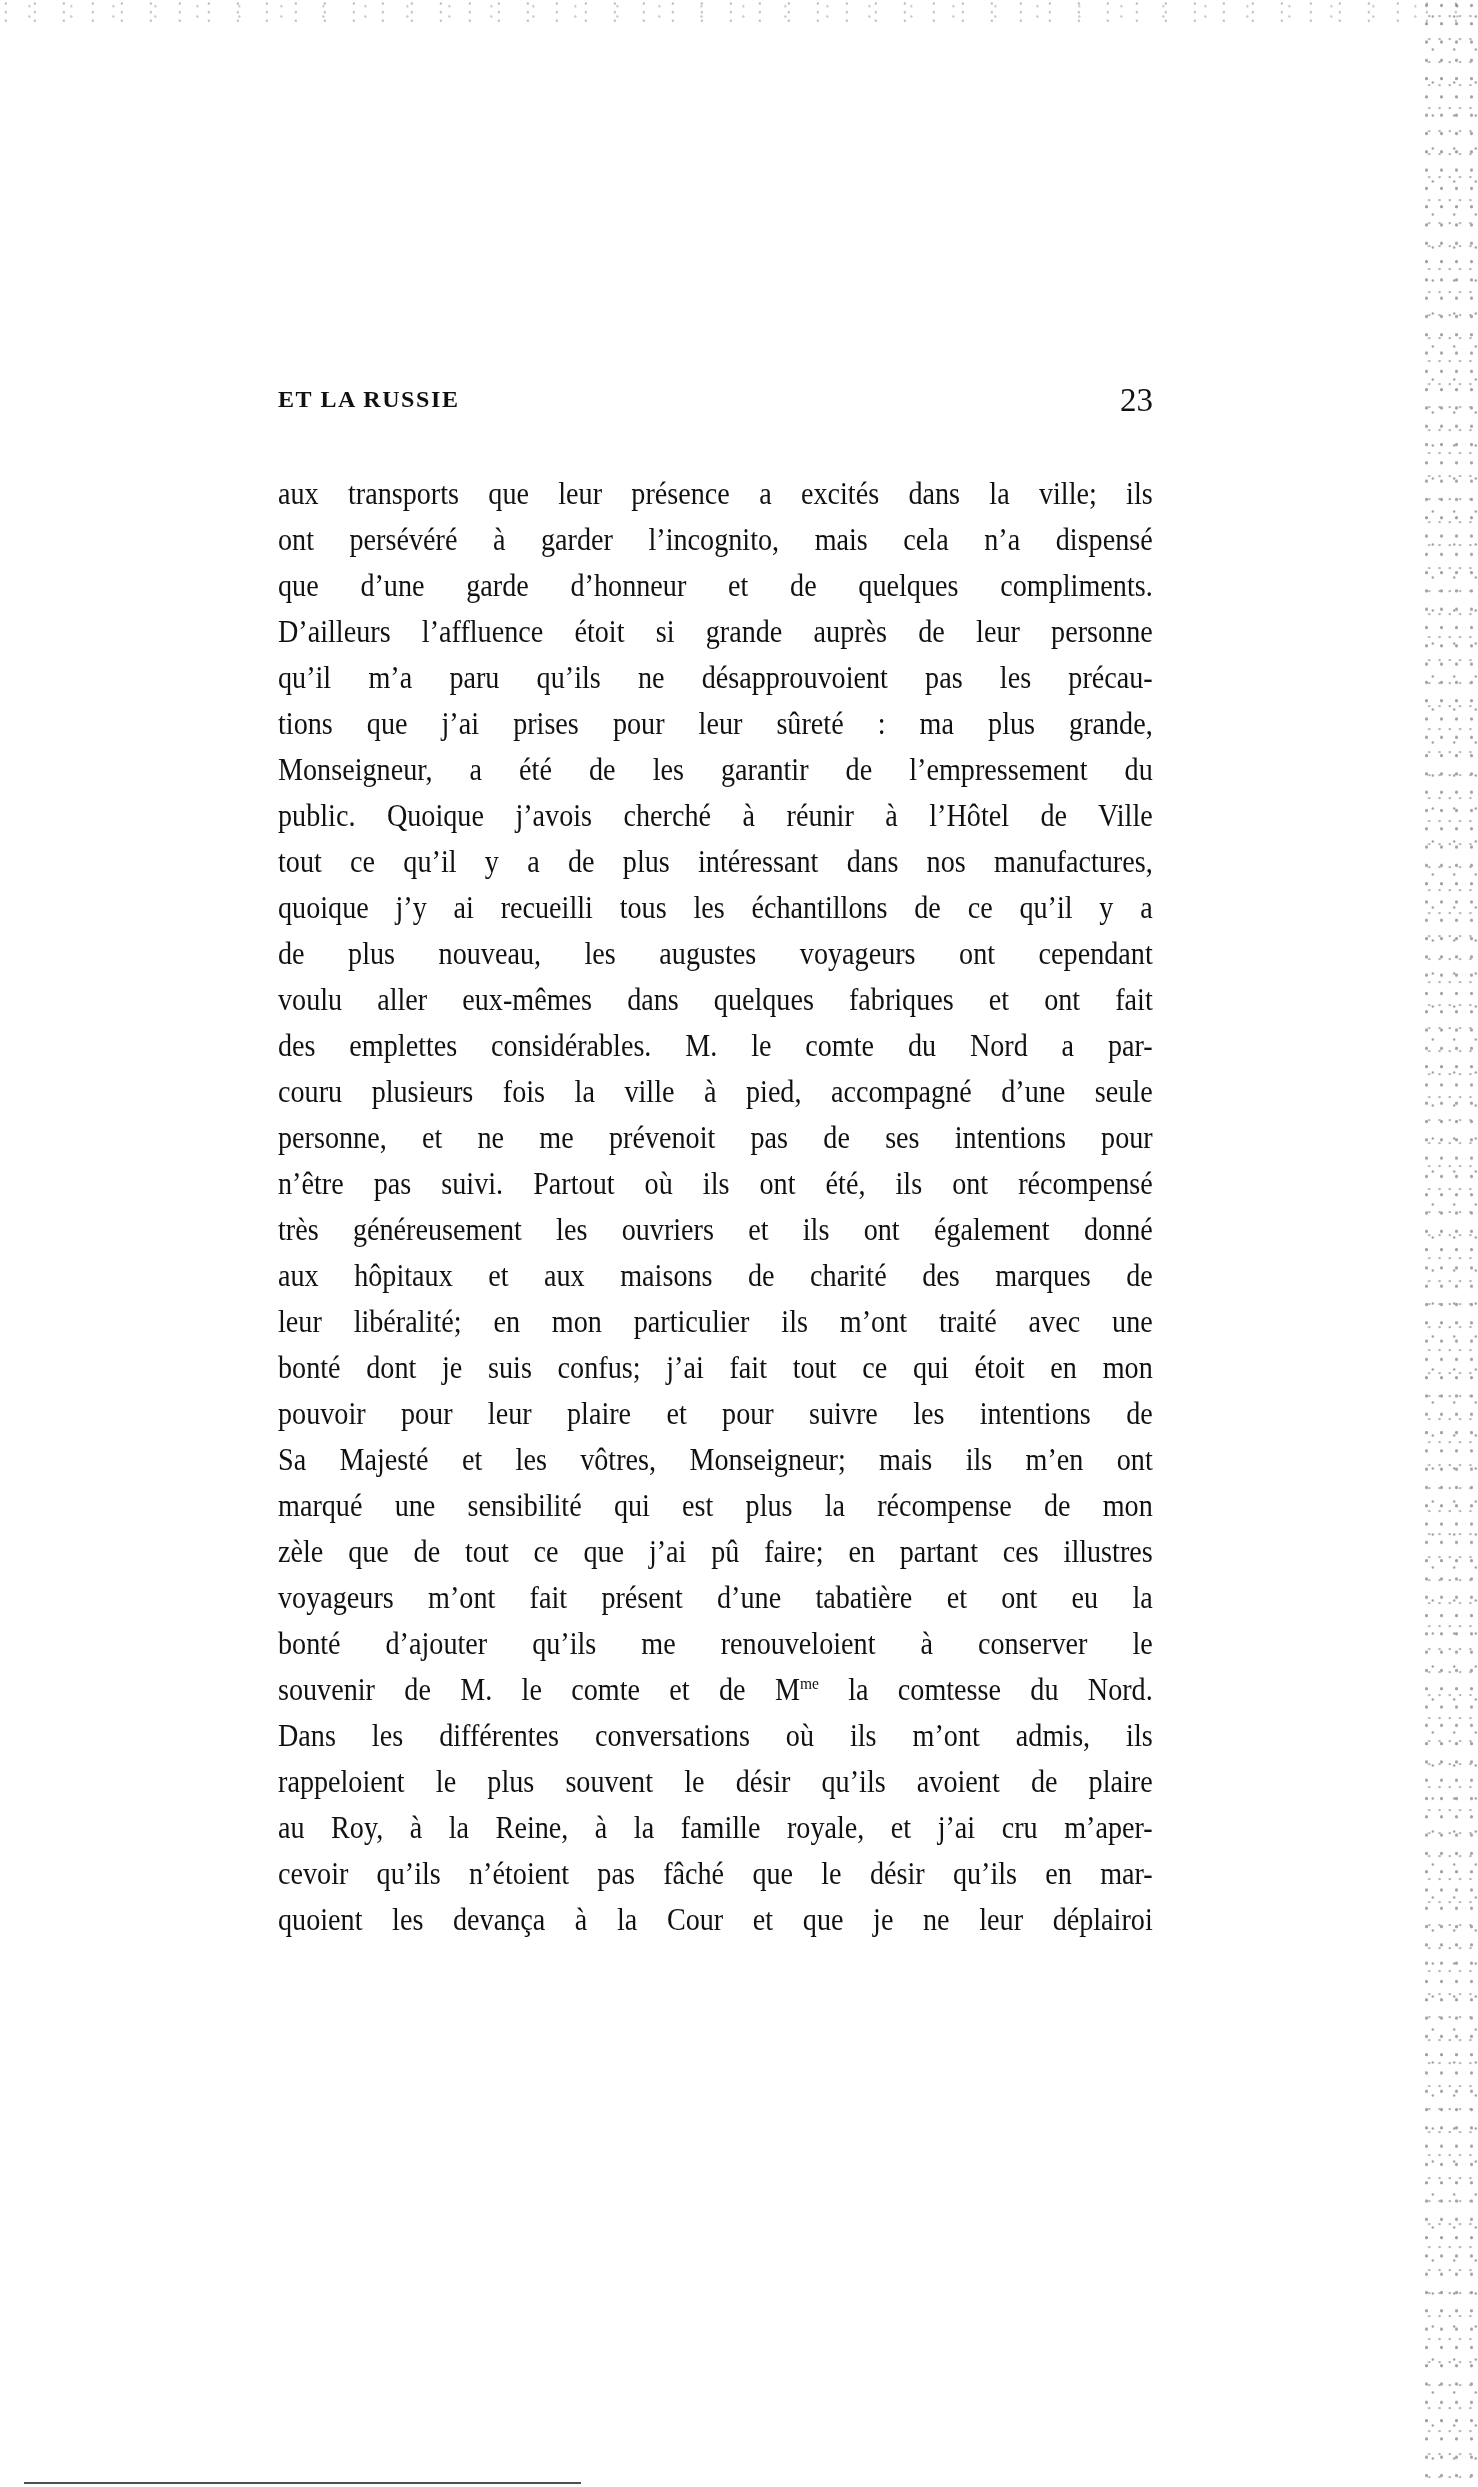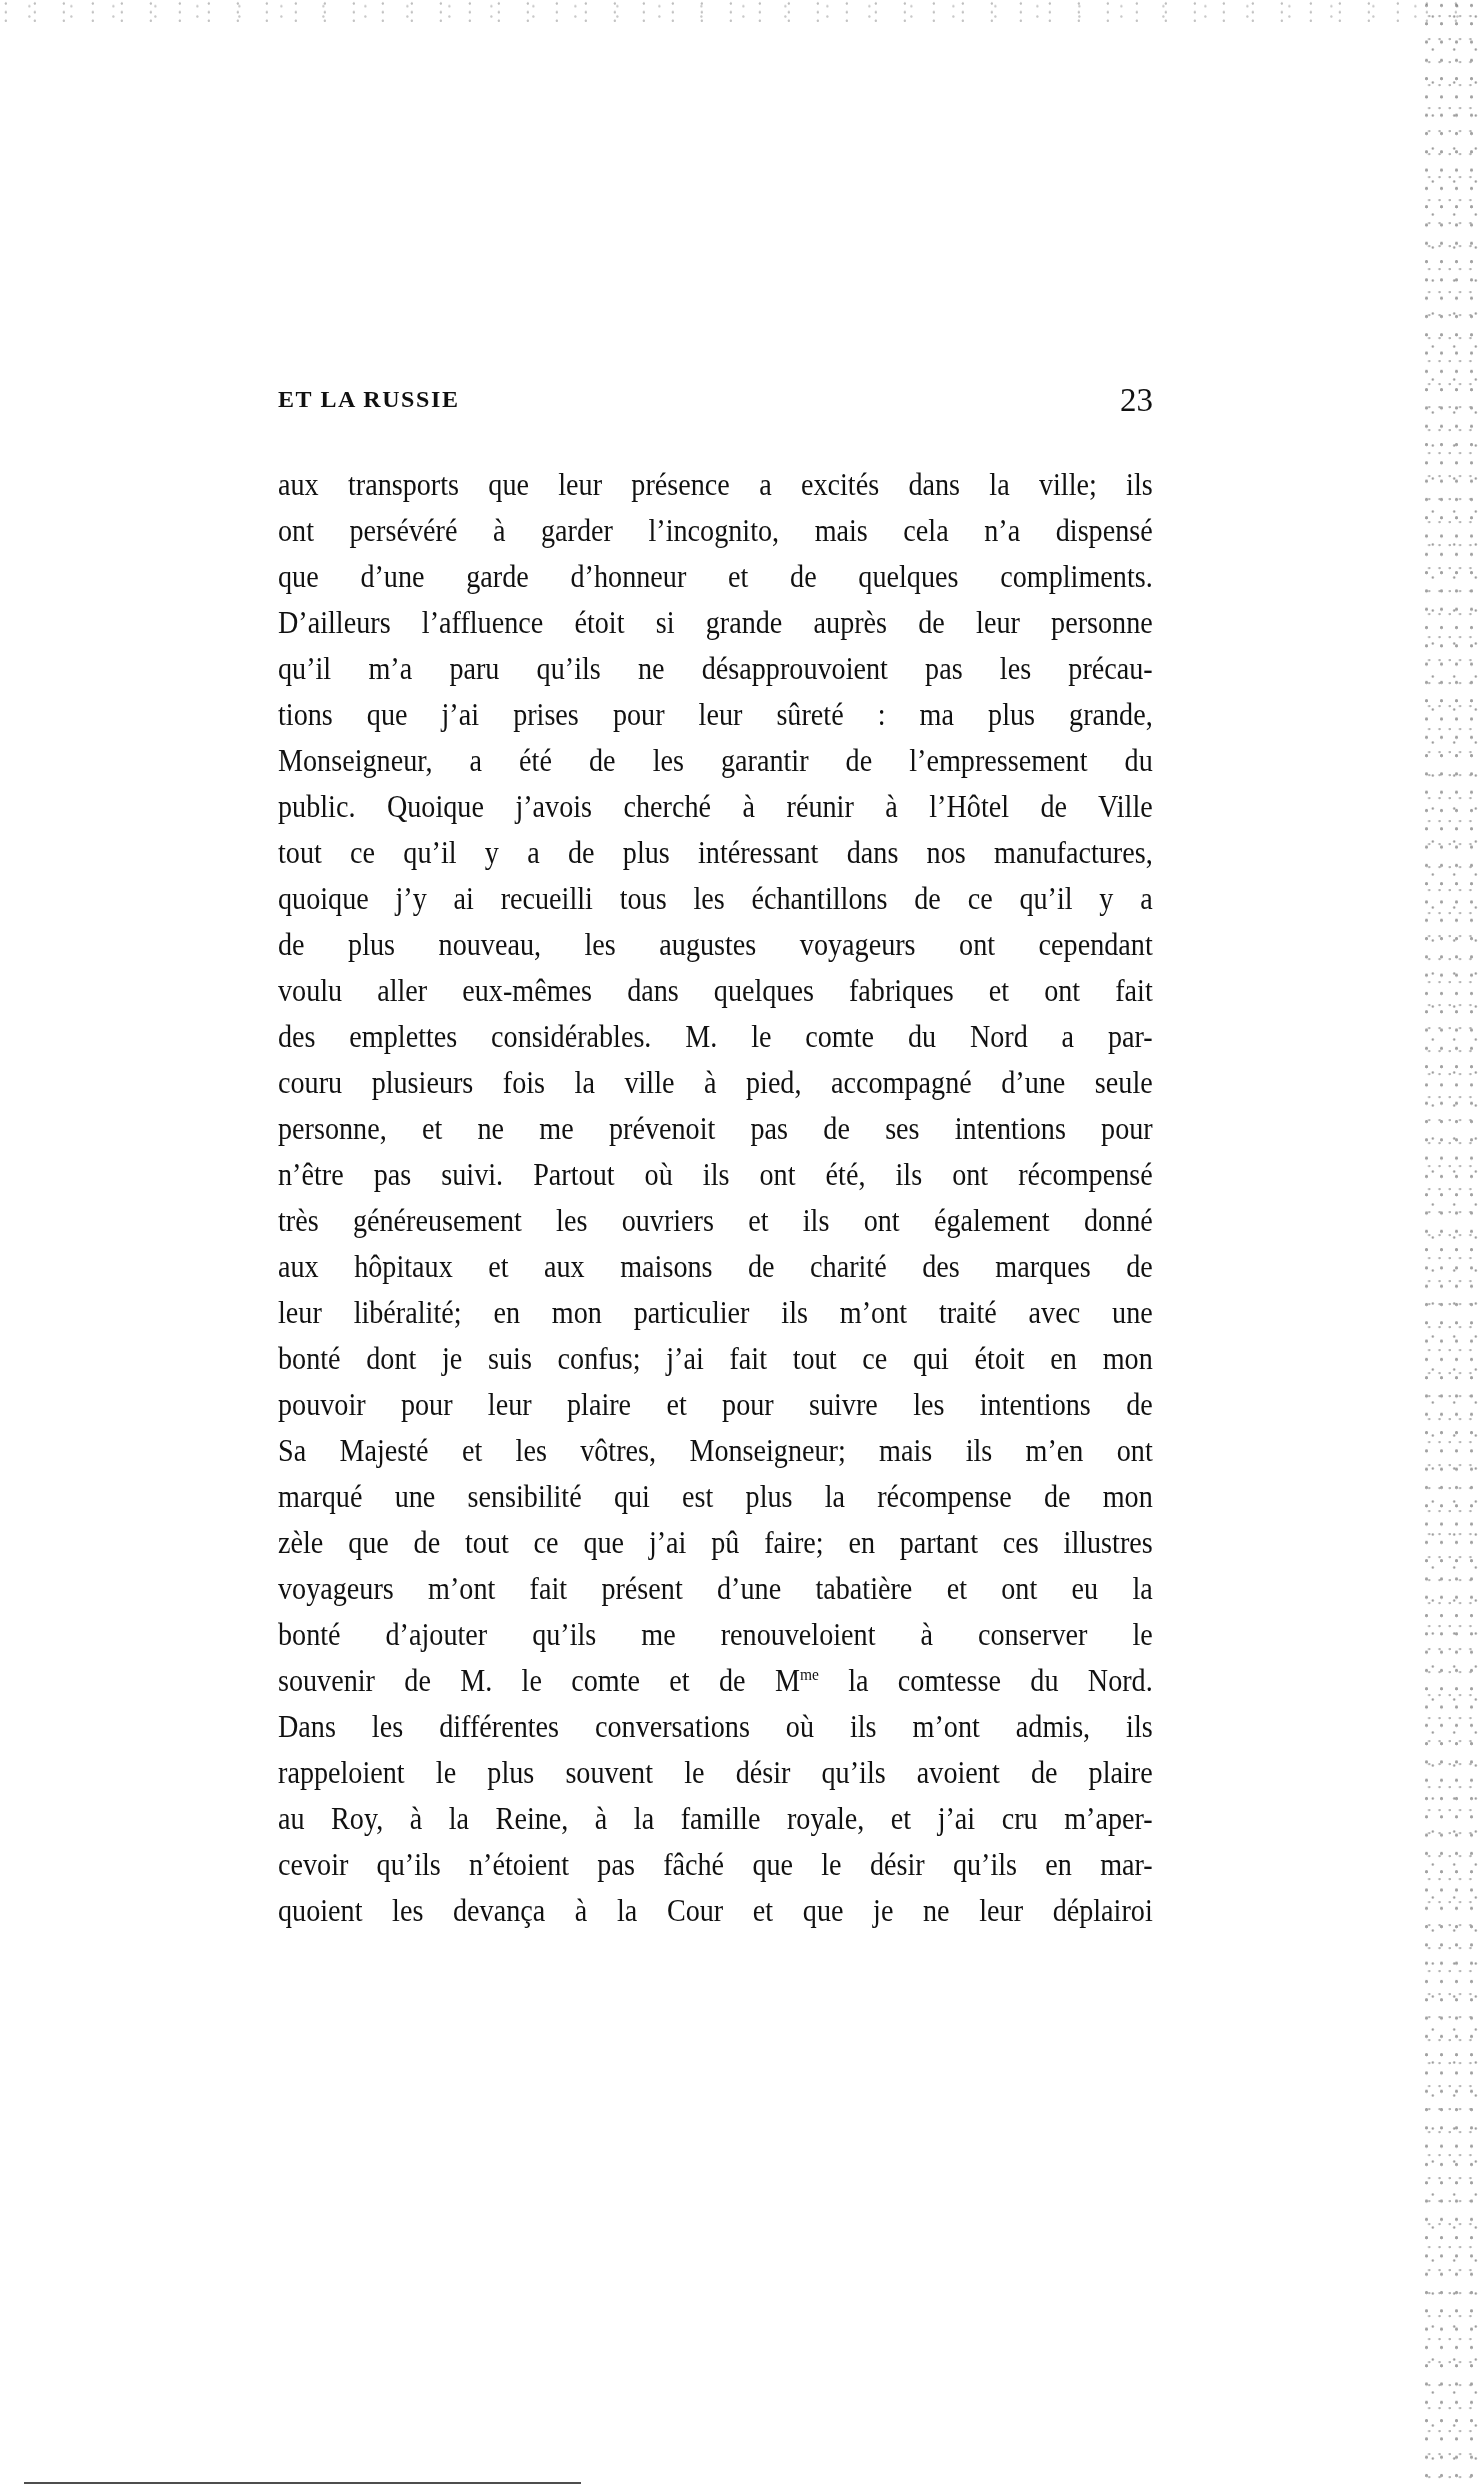--- a/index.html
+++ b/index.html
@@ -49,21 +49,21 @@
       letter-spacing: 1.6px;
       font-variant: small-caps;
       font-weight: bold;
     }
     .page-number {
       position: absolute;
       right: 0; top: 1.6px;
       font-size: 33px;
     }
     .body-text {
-      margin-top: 33px;
+      margin-top: 42px;
     }
     .line {
       display: block;
       font-size: 32px;
       line-height: 46px;
       height: 46px;
       white-space: nowrap;
       text-align: justify;
       text-align-last: justify;
       transform: scaleX(0.88);

